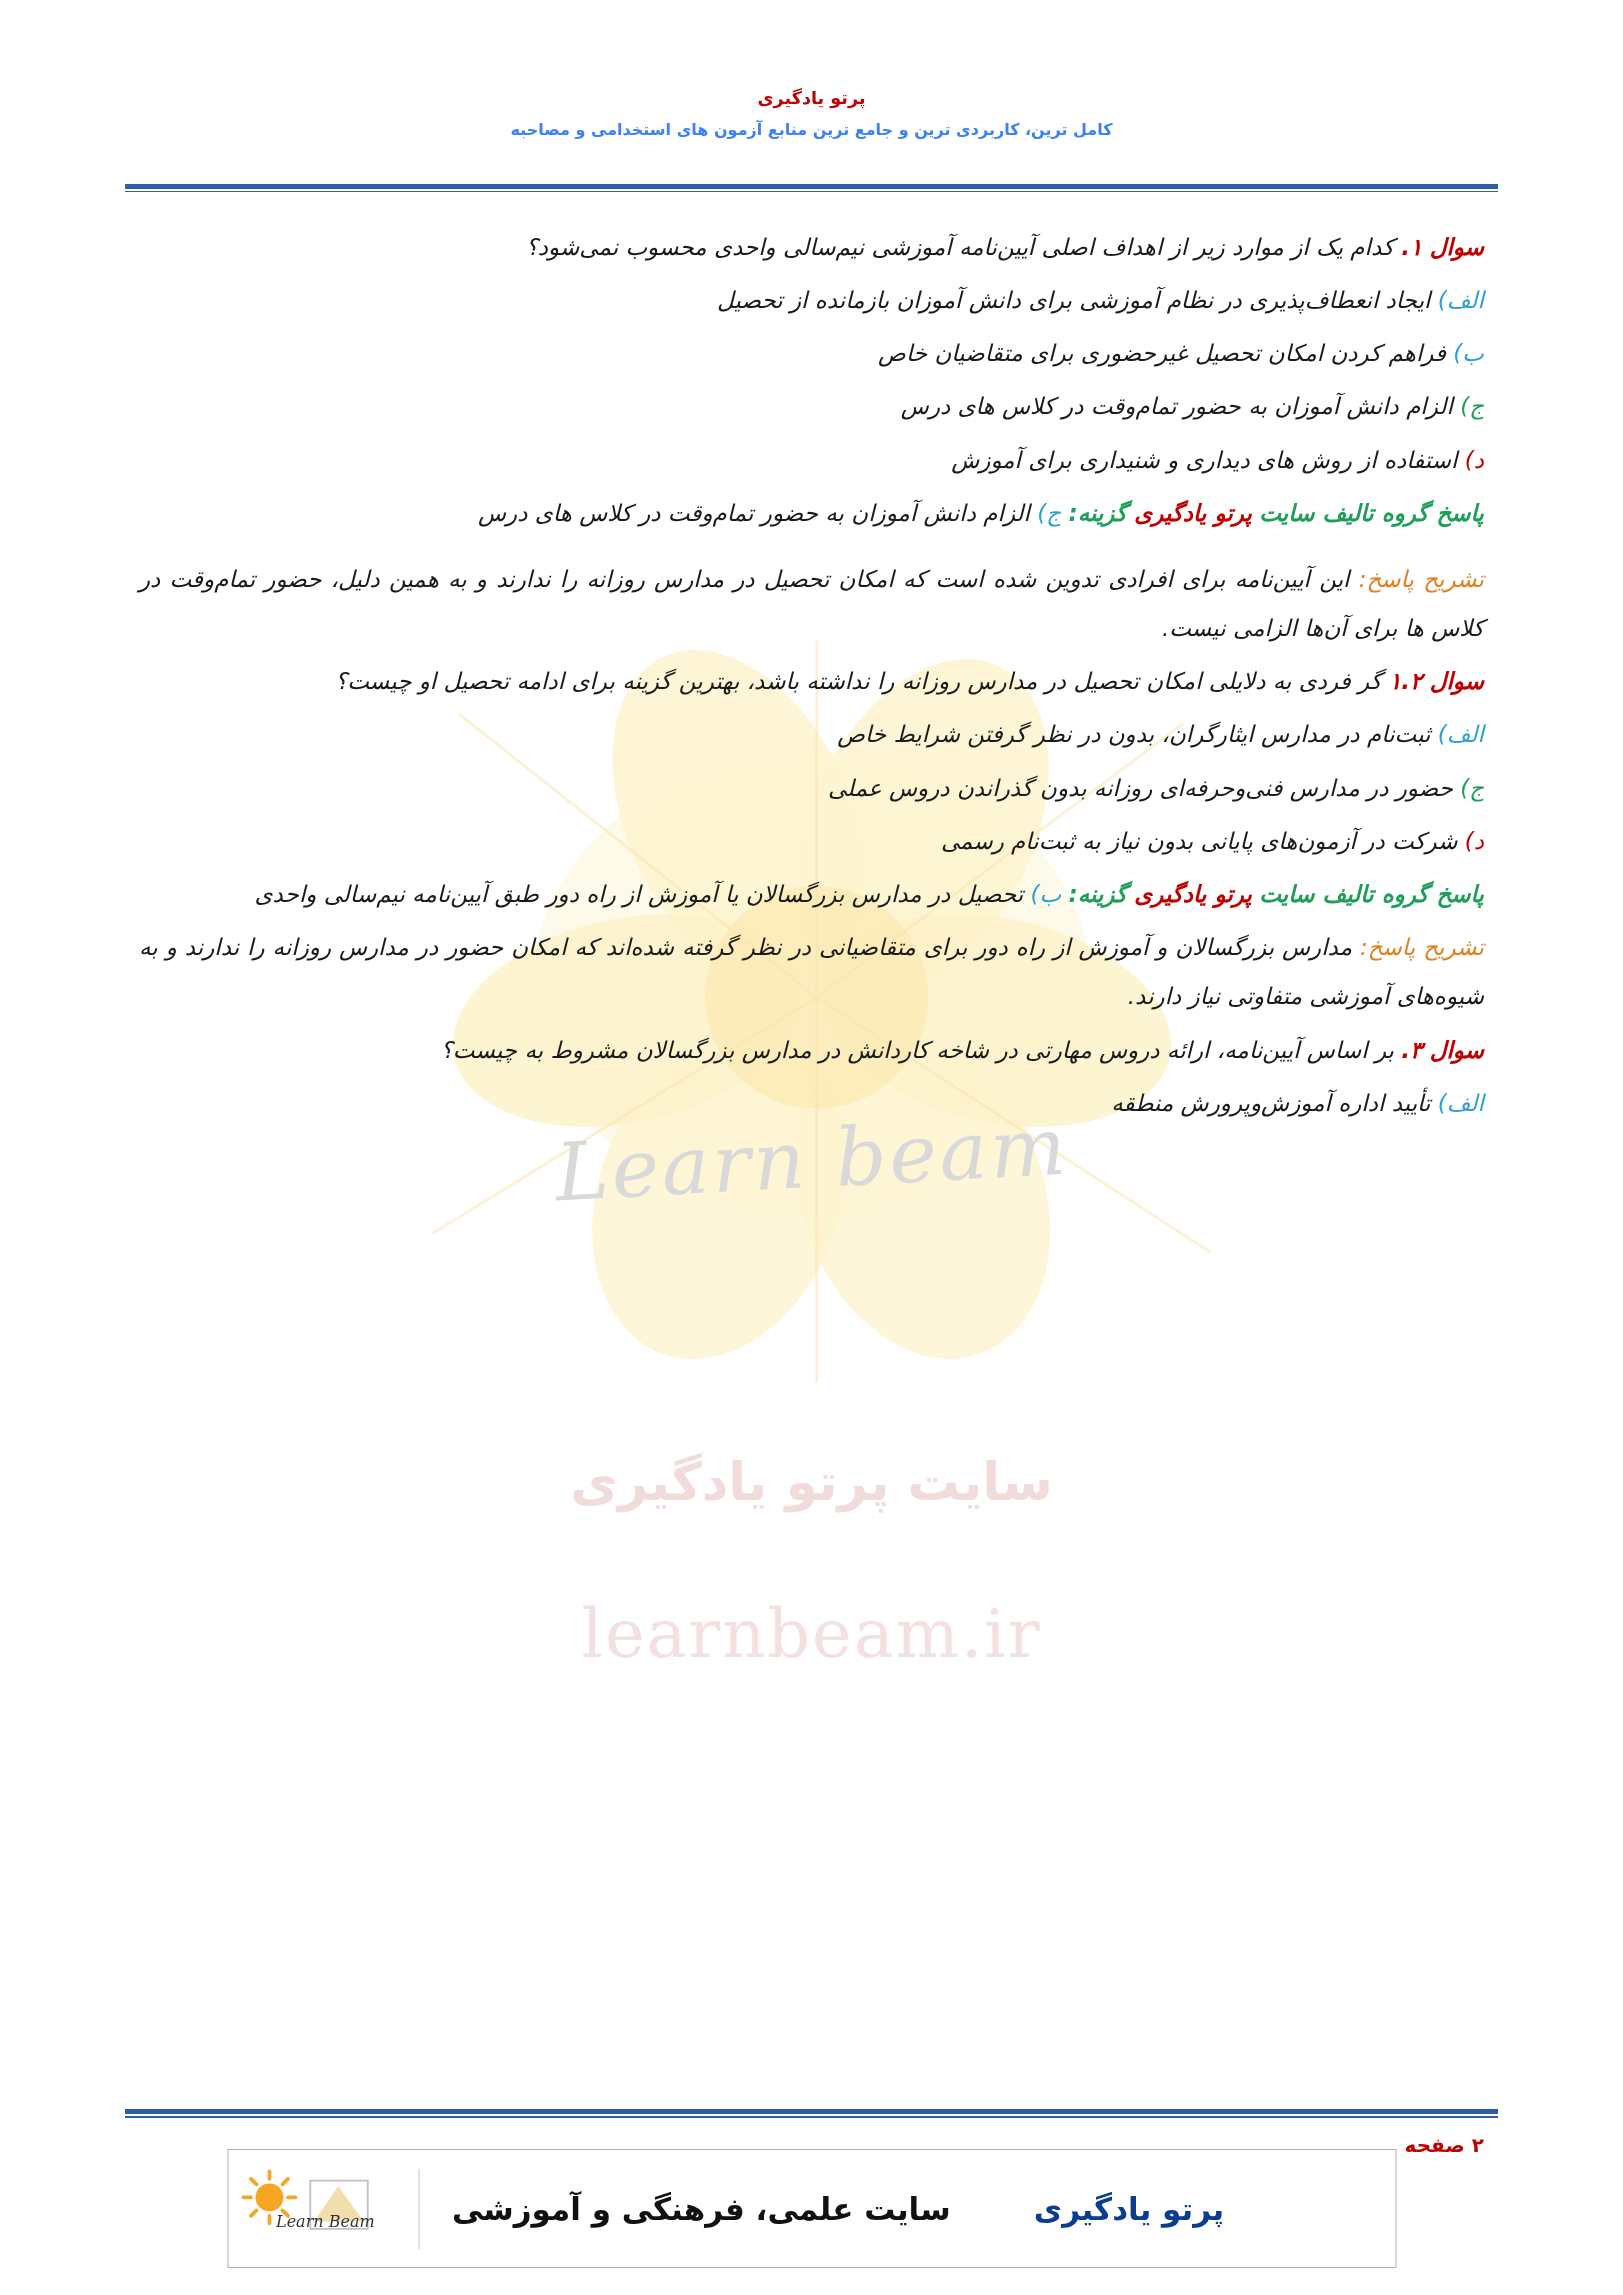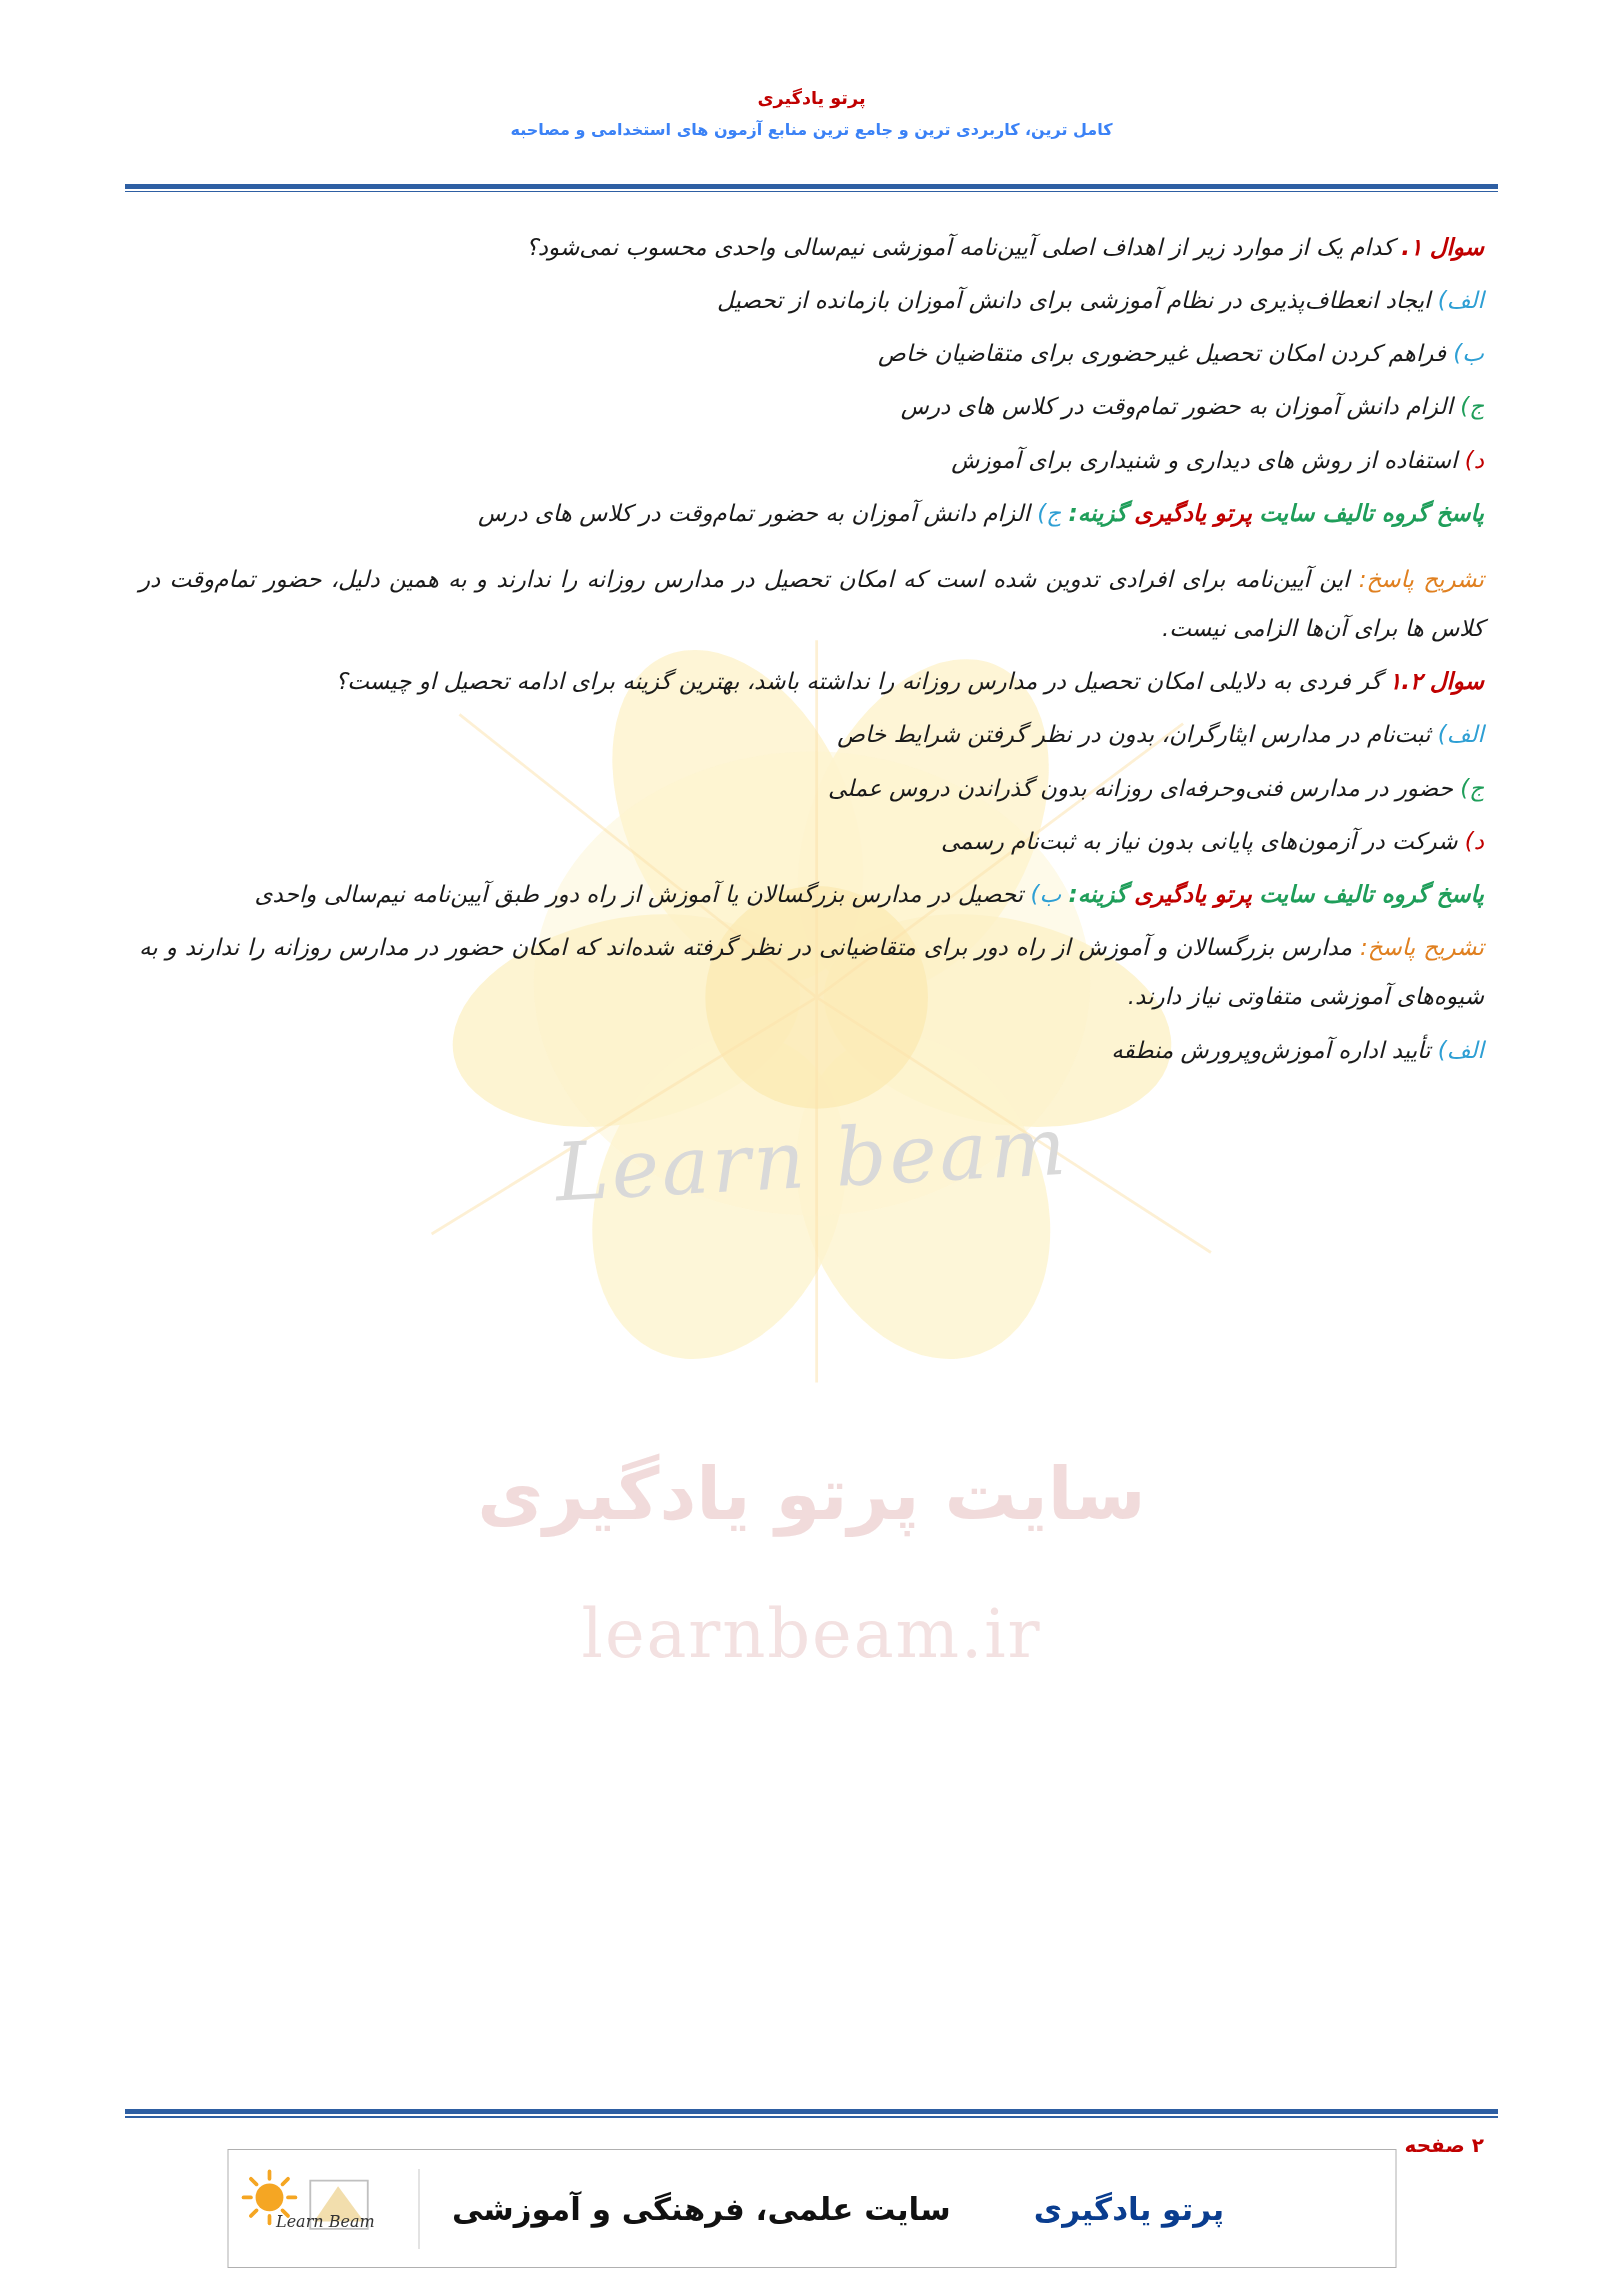--- a/index.html
+++ b/index.html
@@ -45,21 +45,21 @@
     font-size: 80px;
     color: #d9d9d9;
     letter-spacing: 2.8px;
     white-space: nowrap;
   }
   .wm-fa {
     position: absolute;
     left: 50%;
     top: 1452px;
     transform: translateX(-50%);
-    font-size: 72px;
+    font-size: 52px;
     font-weight: bold;
     color: #f0d8d8;
     white-space: nowrap;
     opacity: .9;
   }
   .wm-url {
     position: absolute;
     left: 50%;
     top: 1595px;
     transform: translateX(-50%);
@@ -326,20 +326,25 @@
       <span class="ans-lbl-3">گزینه:</span>
       <span class="ans-choice">ب)</span>
       <span class="opt-text">تحصیل در مدارس بزرگسالان یا آموزش از راه دور طبق آیین‌نامه نیم‌سالی واحدی</span>
     </p>
 
     <p class="para">
       <span class="exp-lbl">تشریح پاسخ:</span>
       <span class="exp-text">مدارس بزرگسالان و آموزش از راه دور برای متقاضیانی در نظر گرفته شده‌اند که امکان حضور در مدارس روزانه را ندارند و به شیوه‌های آموزشی متفاوتی نیاز دارند.</span>
     </p>
 
+    <p class="para">
+      <span class="q-label">سوال</span>
+      <span class="q-label">۳.</span>
+      <span class="q-text">بر اساس آیین‌نامه، ارائه دروس مهارتی در شاخه کاردانش در مدارس بزرگسالان مشروط به چیست؟</span>
+    </p>
 
     <p class="para opt">
       <span class="opt-a">الف)</span>
       <span class="opt-text">تأیید اداره آموزش‌وپرورش منطقه</span>
     </p>
 
   </div>
 
   <div class="footer-rule"></div>
   <div class="page-num">

